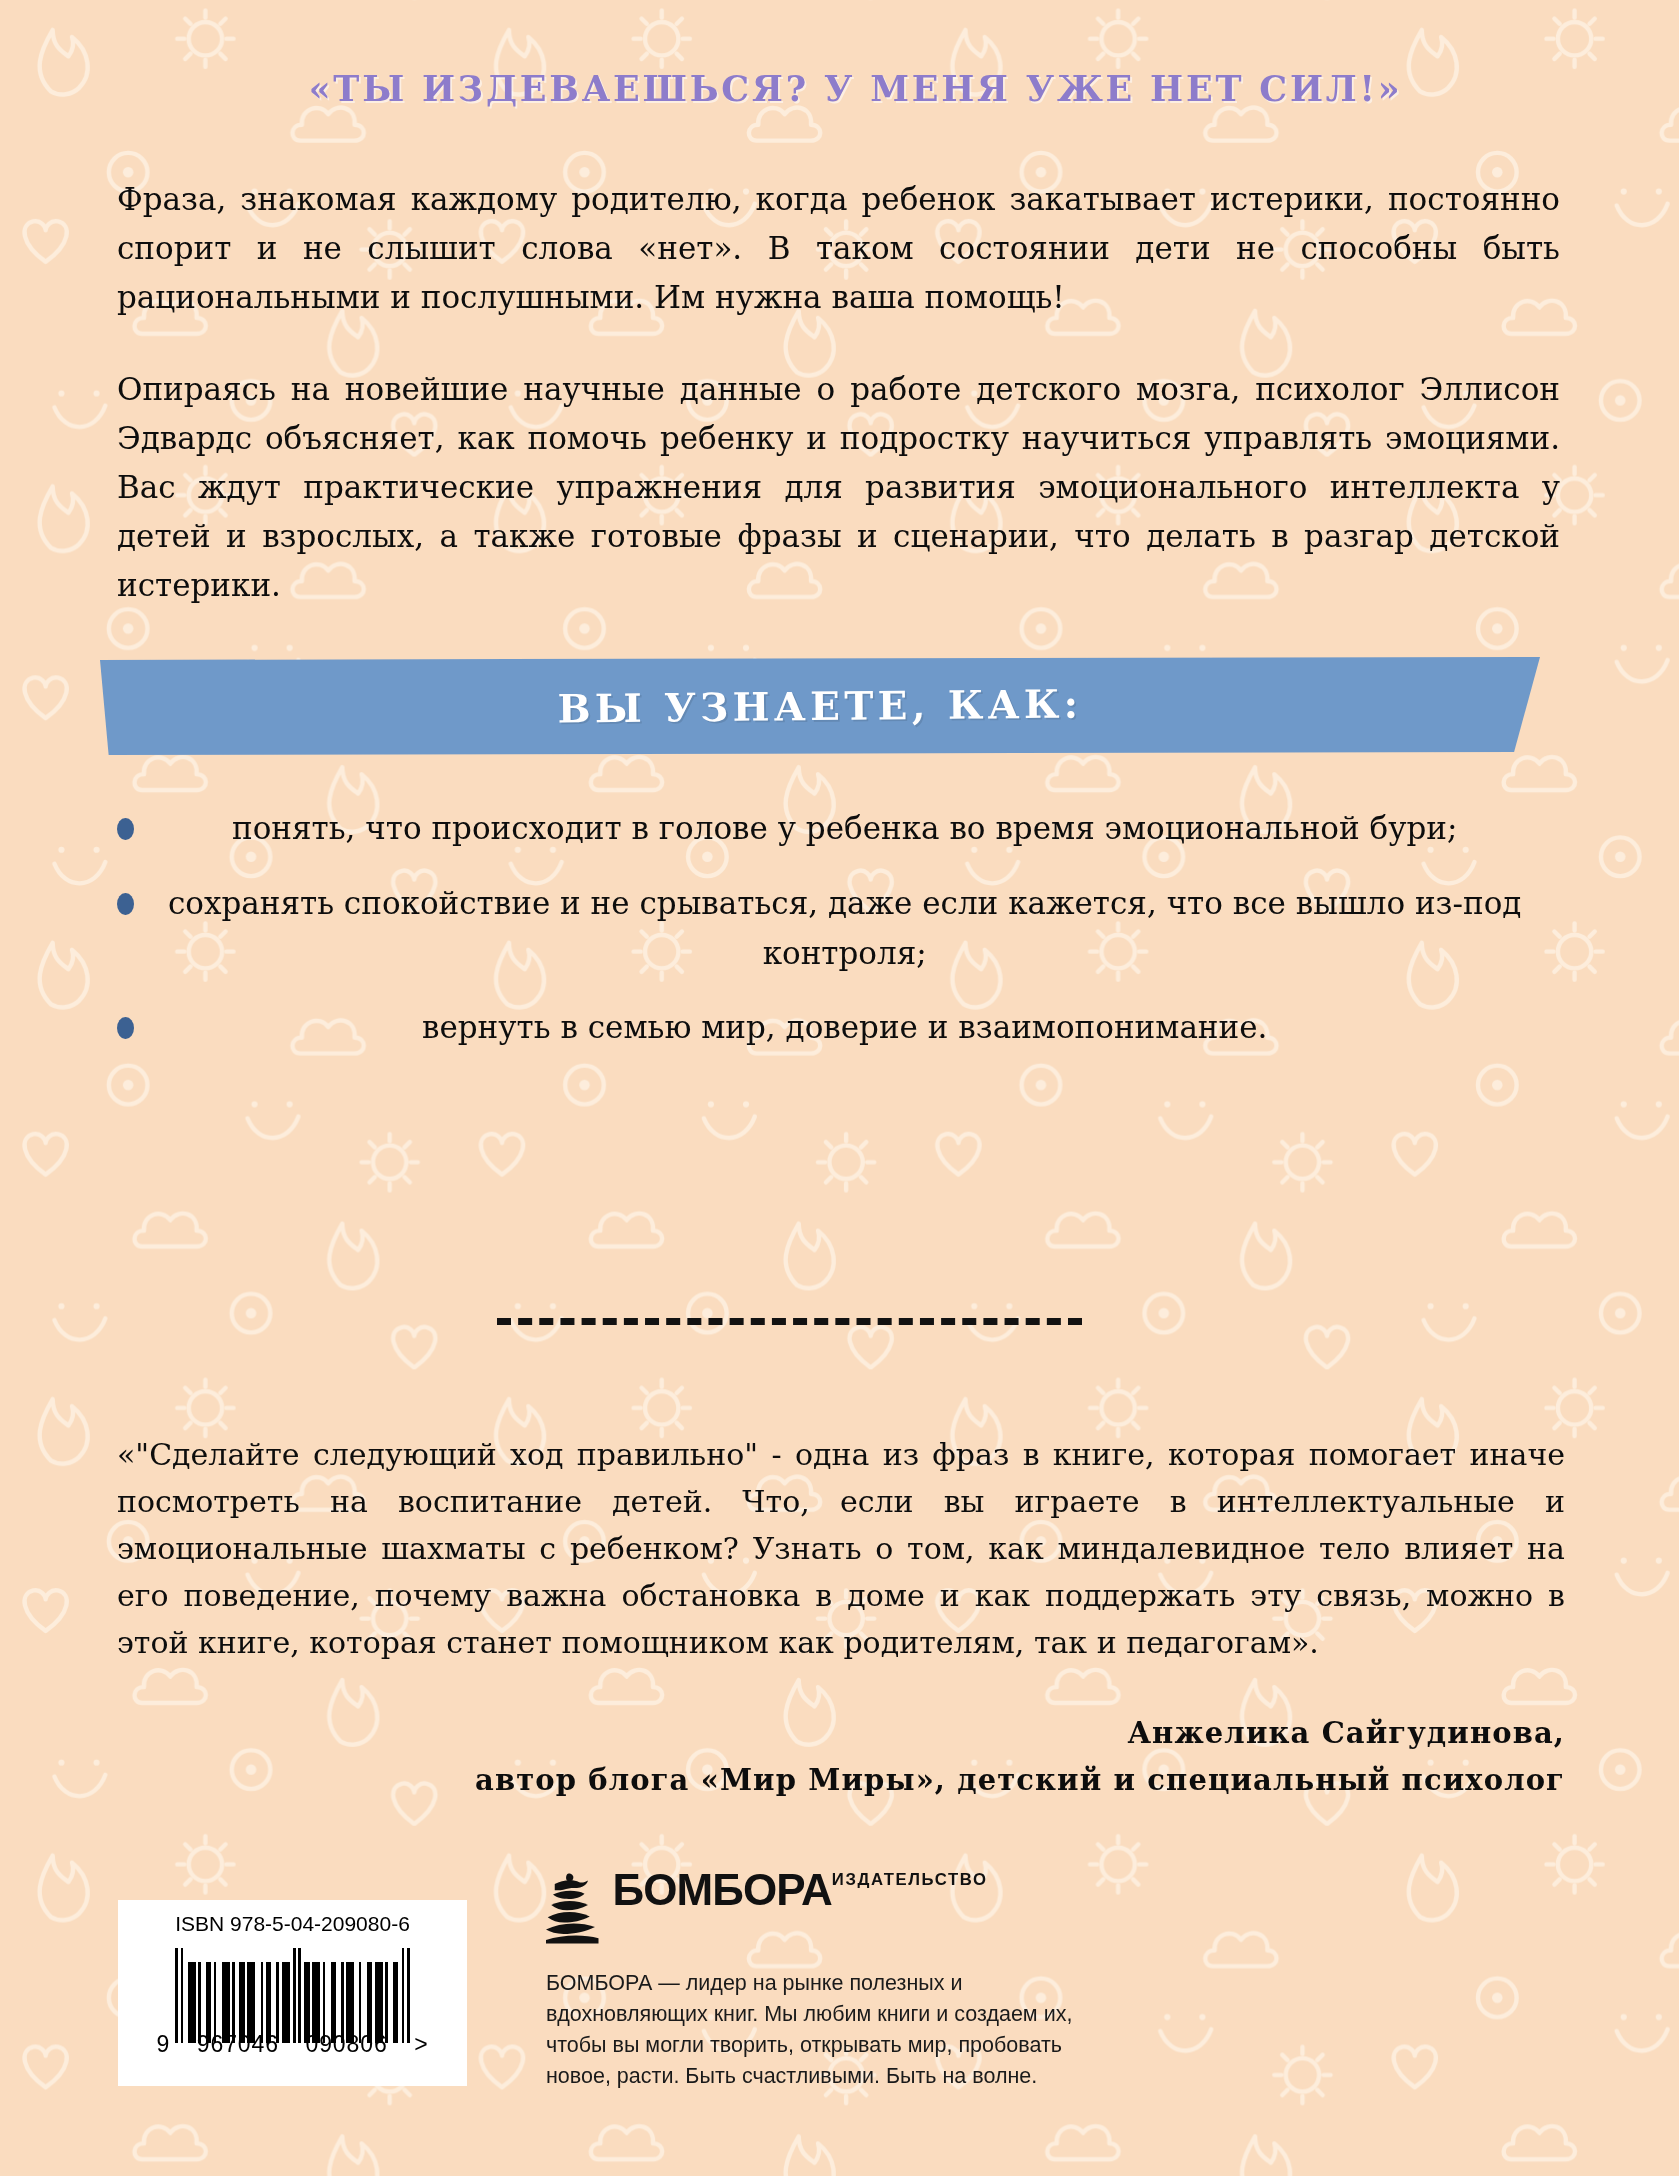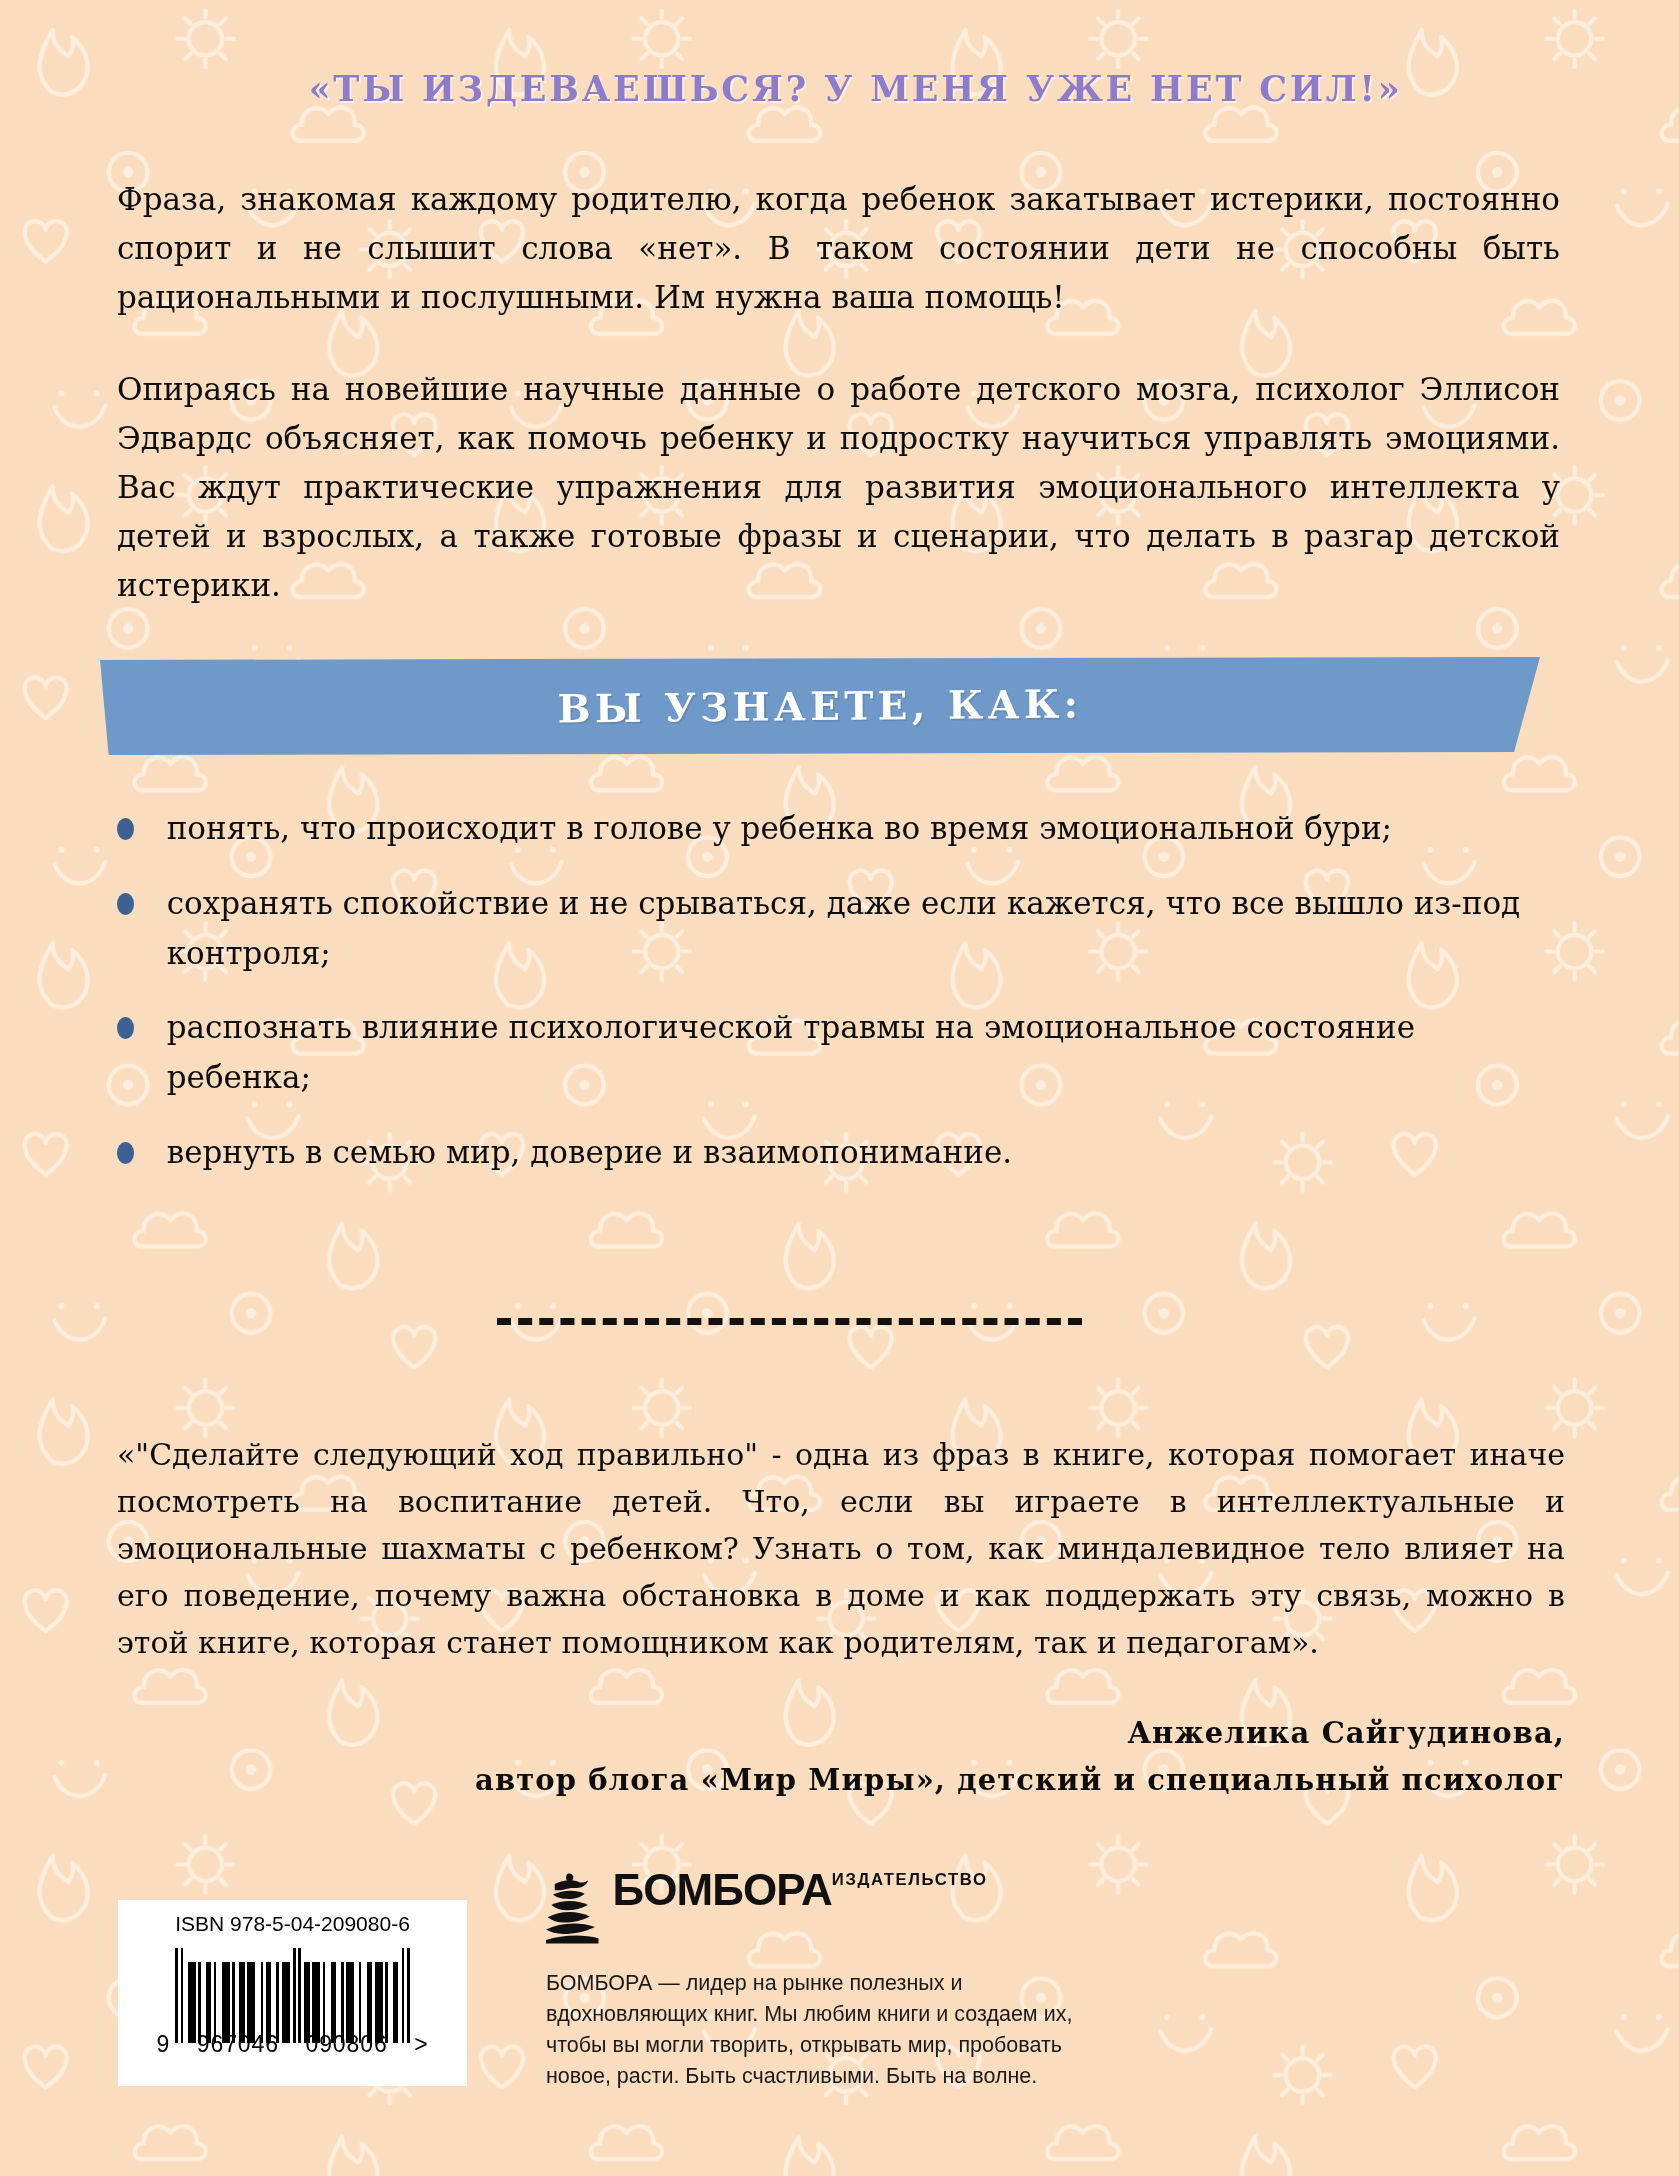--- a/index.html
+++ b/index.html
@@ -95,20 +95,21 @@
     position: absolute;
     left: 117px;
     top: 803px;
     width: 1440px;
   }
   .bullet-row {
     position: relative;
     display: flex;
     align-items: flex-start;
     margin-bottom: 24.6px;
+    text-align: center;
   }
   .bullet-dot {
     flex: 0 0 auto;
     width: 16.7px;
     height: 22px;
     margin-top: 15px;
     margin-right: 33px;
     background: #3c6192;
     border-radius: 50%;
   }
@@ -315,24 +316,20 @@
   </div>
 
   <div id="bullets">
     <div class="bullet-row">
       <span class="bullet-dot"></span>
       <span class="bullet-text">понять, что происходит в голове у ребенка во время эмоциональной бури;</span>
     </div>
     <div class="bullet-row">
       <span class="bullet-dot"></span>
       <span class="bullet-text">сохранять спокойствие и не срываться, даже если кажется, что все вышло из-под контроля;</span>
-    </div>
-    <div class="bullet-row">
-      <span class="bullet-dot"></span>
-      <span class="bullet-text">распознать влияние психологической травмы на эмоциональное состояние ребенка;</span>
     </div>
     <div class="bullet-row">
       <span class="bullet-dot"></span>
       <span class="bullet-text">вернуть в семью мир, доверие и взаимопонимание.</span>
     </div>
   </div>
 
   <div id="divider"></div>
 
   <p id="quote">«"Сделайте следующий ход правильно" - одна из фраз в книге, которая помогает иначе посмотреть на воспитание детей. Что, если вы играете в интеллектуальные и эмоциональные шахматы с ребенком? Узнать о том, как миндалевидное тело влияет на его поведение, почему важна обстановка в доме и как поддержать эту связь, можно в этой книге, которая станет помощником как родителям, так и педагогам».</p>

